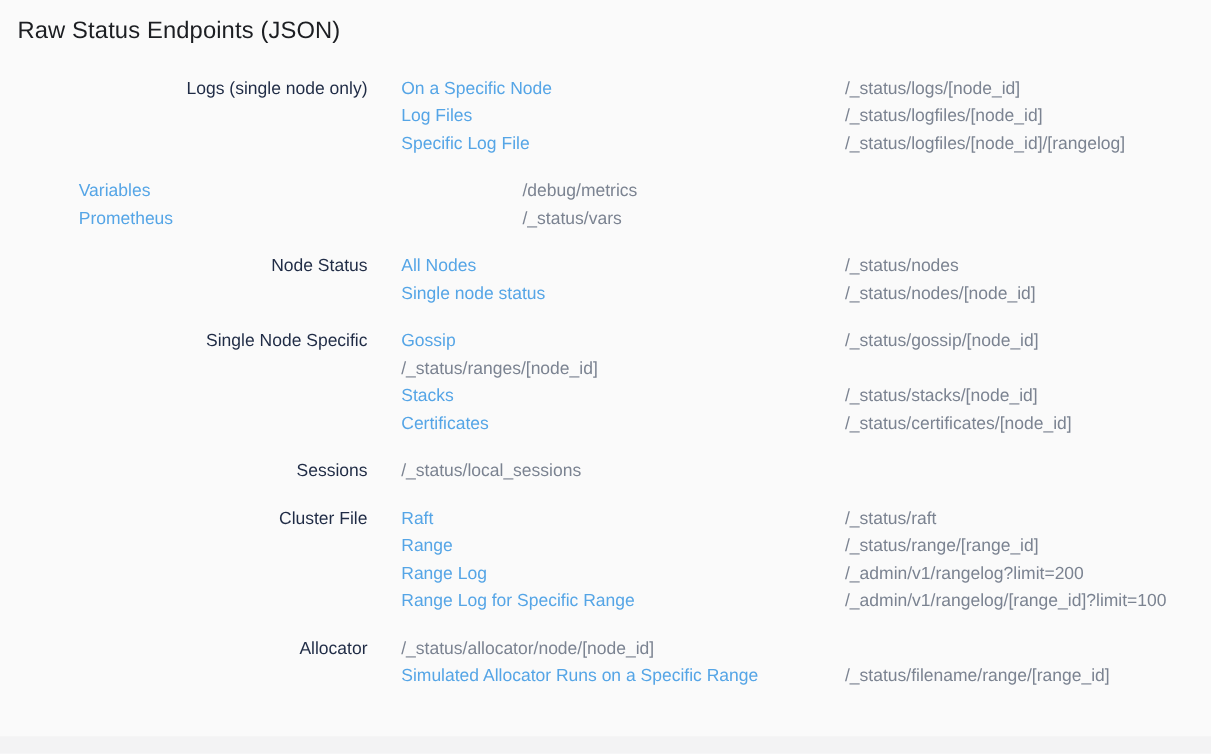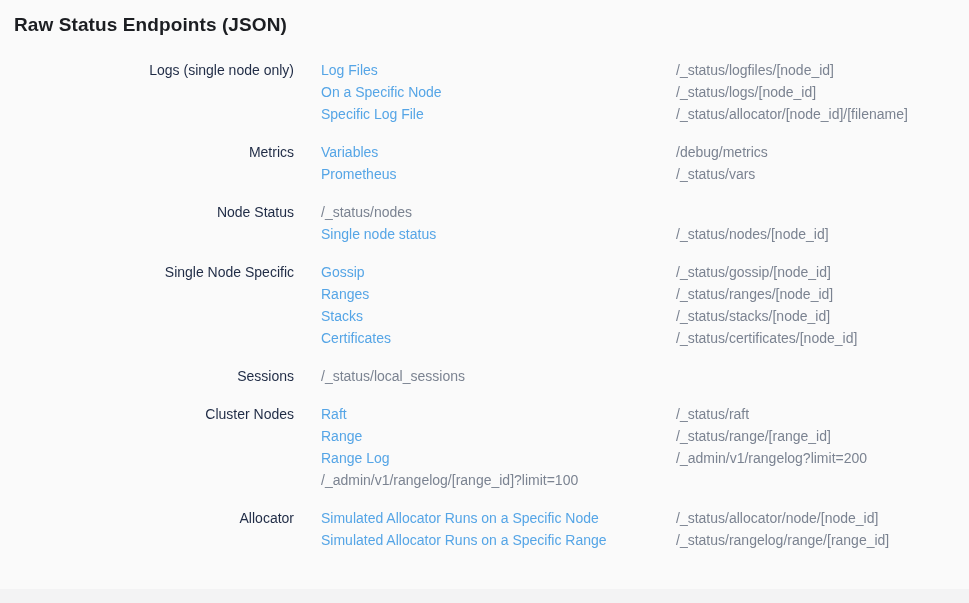--- a/index.html
+++ b/index.html
@@ -20,21 +20,21 @@
     height: 603px;
     background: var(--bg-color);
     font-family: "Liberation Sans", sans-serif;
     position: relative;
     overflow: hidden;
   }
   .page-title {
     margin: 13px 0 22px 14px;
     font-size: 19px;
     line-height: 24px;
-    font-weight: 700;
+    font-weight: 400;
     letter-spacing: 0.1px;
     color: var(--title-color);
   }
   .endpoint-table {
     width: 100%;
   }
   .group {
     display: flex;
     align-items: flex-start;
     margin-bottom: 16px;
@@ -80,67 +80,66 @@
 </head>
 <body>
 
 <h1 class="page-title">Raw Status Endpoints (JSON)</h1>
 
 <main class="endpoint-table" id="endpoint-table">
     <section class="group">
     <div class="cat">Logs (single node only)</div>
     <div class="rows">
         <div class="row">
+    <a class="link" href="#">On a Specific Node</a>
+    <span class="path">/_status/logs/[node_id]</span>
+  </div>
+        <div class="row">
     <a class="link" href="#">Log Files</a>
     <span class="path">/_status/logfiles/[node_id]</span>
   </div>
         <div class="row">
-    <a class="link" href="#">On a Specific Node</a>
-    <span class="path">/_status/logs/[node_id]</span>
-  </div>
-        <div class="row">
     <a class="link" href="#">Specific Log File</a>
-    <span class="path">/_status/allocator/[node_id]/[filename]</span>
+    <span class="path">/_status/logfiles/[node_id]/[rangelog]</span>
   </div>
       </div>
   </section>
     <section class="group">
-    <div class="cat">Metrics</div>
     <div class="rows">
         <div class="row">
     <a class="link" href="#">Variables</a>
     <span class="path">/debug/metrics</span>
   </div>
         <div class="row">
     <a class="link" href="#">Prometheus</a>
     <span class="path">/_status/vars</span>
   </div>
       </div>
   </section>
     <section class="group">
     <div class="cat">Node Status</div>
     <div class="rows">
         <div class="row">
+    <a class="link" href="#">All Nodes</a>
     <span class="path">/_status/nodes</span>
   </div>
         <div class="row">
     <a class="link" href="#">Single node status</a>
     <span class="path">/_status/nodes/[node_id]</span>
   </div>
       </div>
   </section>
     <section class="group">
     <div class="cat">Single Node Specific</div>
     <div class="rows">
         <div class="row">
     <a class="link" href="#">Gossip</a>
     <span class="path">/_status/gossip/[node_id]</span>
   </div>
         <div class="row">
-    <a class="link" href="#">Ranges</a>
     <span class="path">/_status/ranges/[node_id]</span>
   </div>
         <div class="row">
     <a class="link" href="#">Stacks</a>
     <span class="path">/_status/stacks/[node_id]</span>
   </div>
         <div class="row">
     <a class="link" href="#">Certificates</a>
     <span class="path">/_status/certificates/[node_id]</span>
   </div>
@@ -148,47 +147,47 @@
   </section>
     <section class="group">
     <div class="cat">Sessions</div>
     <div class="rows">
         <div class="row">
     <span class="path">/_status/local_sessions</span>
   </div>
       </div>
   </section>
     <section class="group">
-    <div class="cat">Cluster Nodes</div>
+    <div class="cat">Cluster File</div>
     <div class="rows">
         <div class="row">
     <a class="link" href="#">Raft</a>
     <span class="path">/_status/raft</span>
   </div>
         <div class="row">
     <a class="link" href="#">Range</a>
     <span class="path">/_status/range/[range_id]</span>
   </div>
         <div class="row">
     <a class="link" href="#">Range Log</a>
     <span class="path">/_admin/v1/rangelog?limit=200</span>
   </div>
         <div class="row">
+    <a class="link" href="#">Range Log for Specific Range</a>
     <span class="path">/_admin/v1/rangelog/[range_id]?limit=100</span>
   </div>
       </div>
   </section>
     <section class="group">
     <div class="cat">Allocator</div>
     <div class="rows">
         <div class="row">
-    <a class="link" href="#">Simulated Allocator Runs on a Specific Node</a>
     <span class="path">/_status/allocator/node/[node_id]</span>
   </div>
         <div class="row">
     <a class="link" href="#">Simulated Allocator Runs on a Specific Range</a>
-    <span class="path">/_status/rangelog/range/[range_id]</span>
+    <span class="path">/_status/filename/range/[range_id]</span>
   </div>
       </div>
   </section>
   </main>
 
 <div class="bottom-band"></div>
 
 </body></html>

